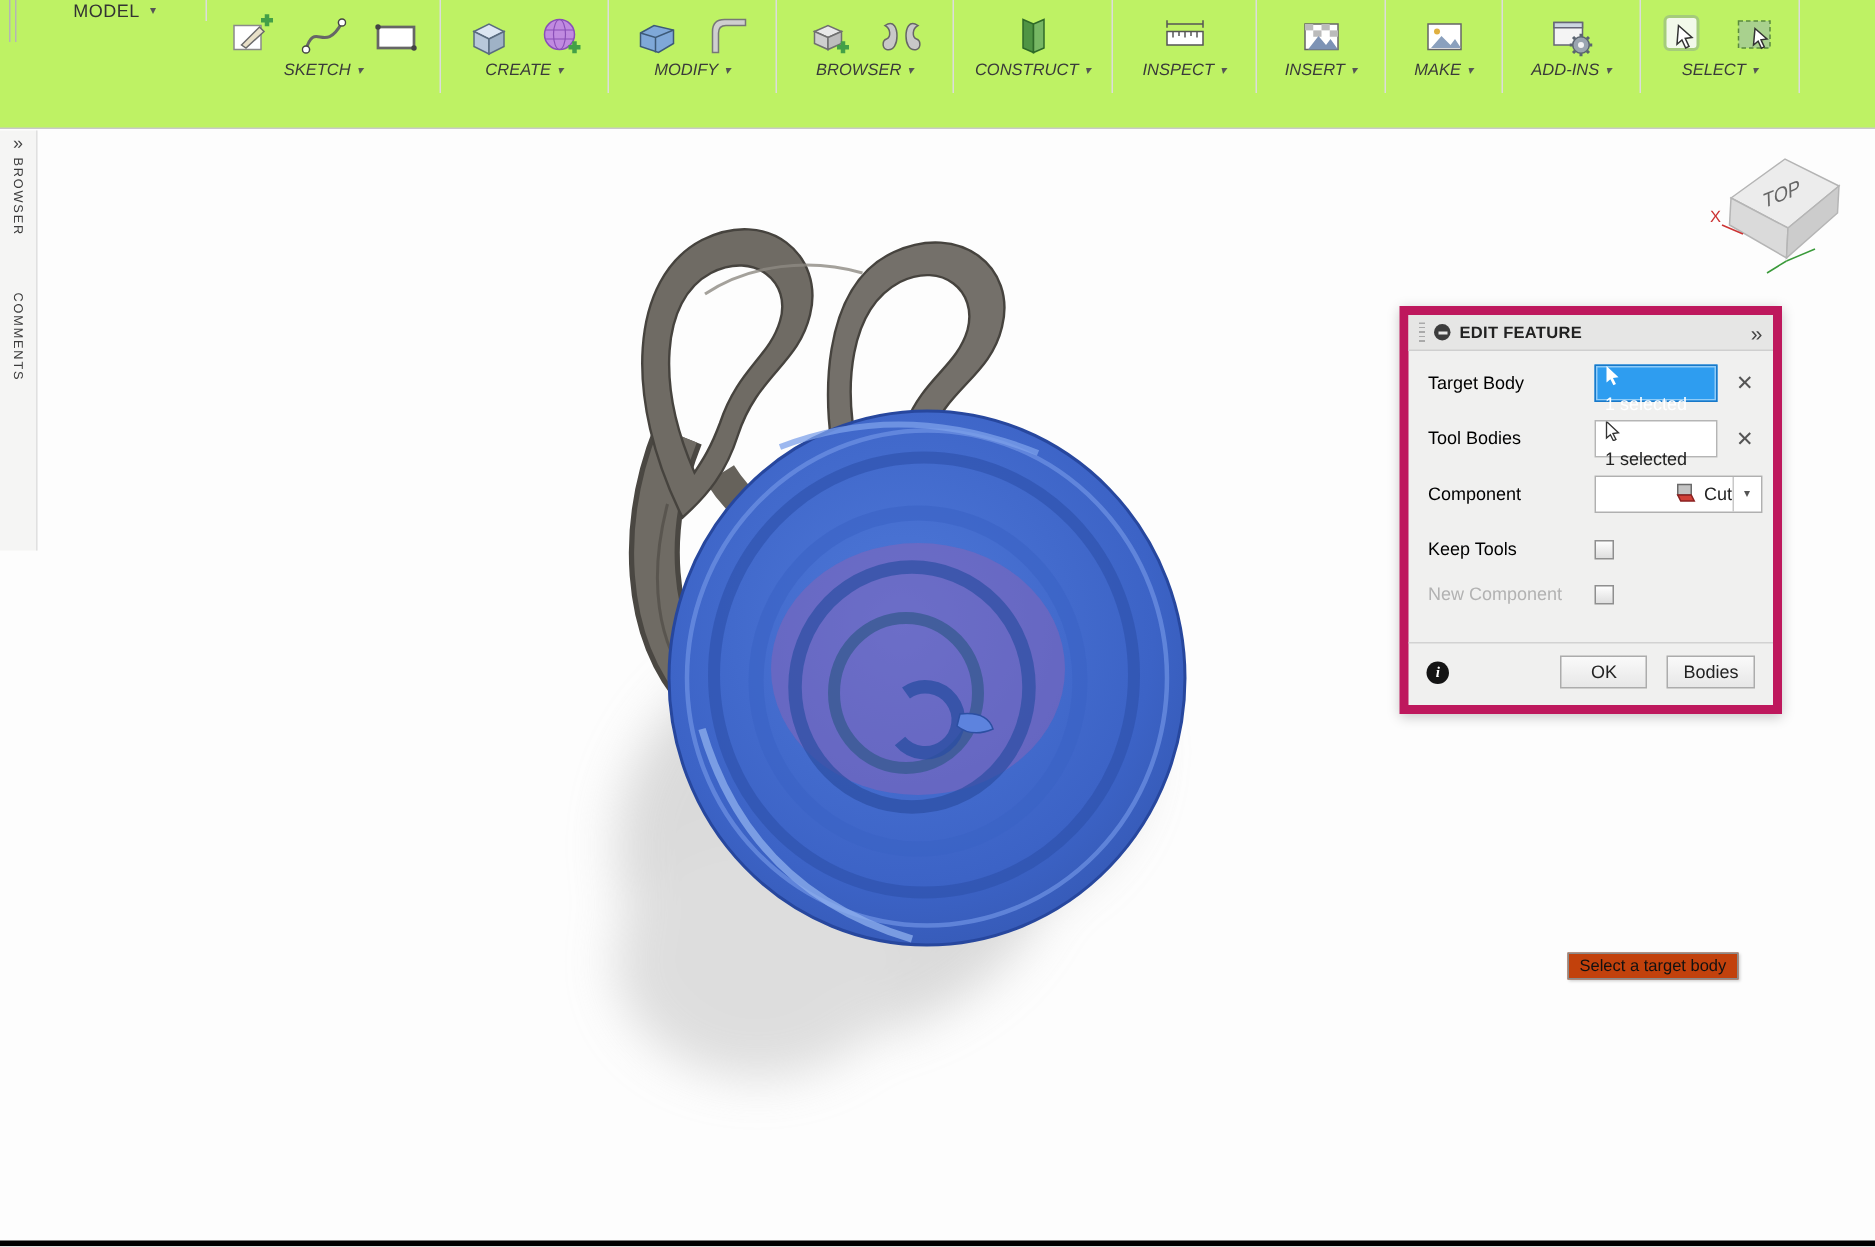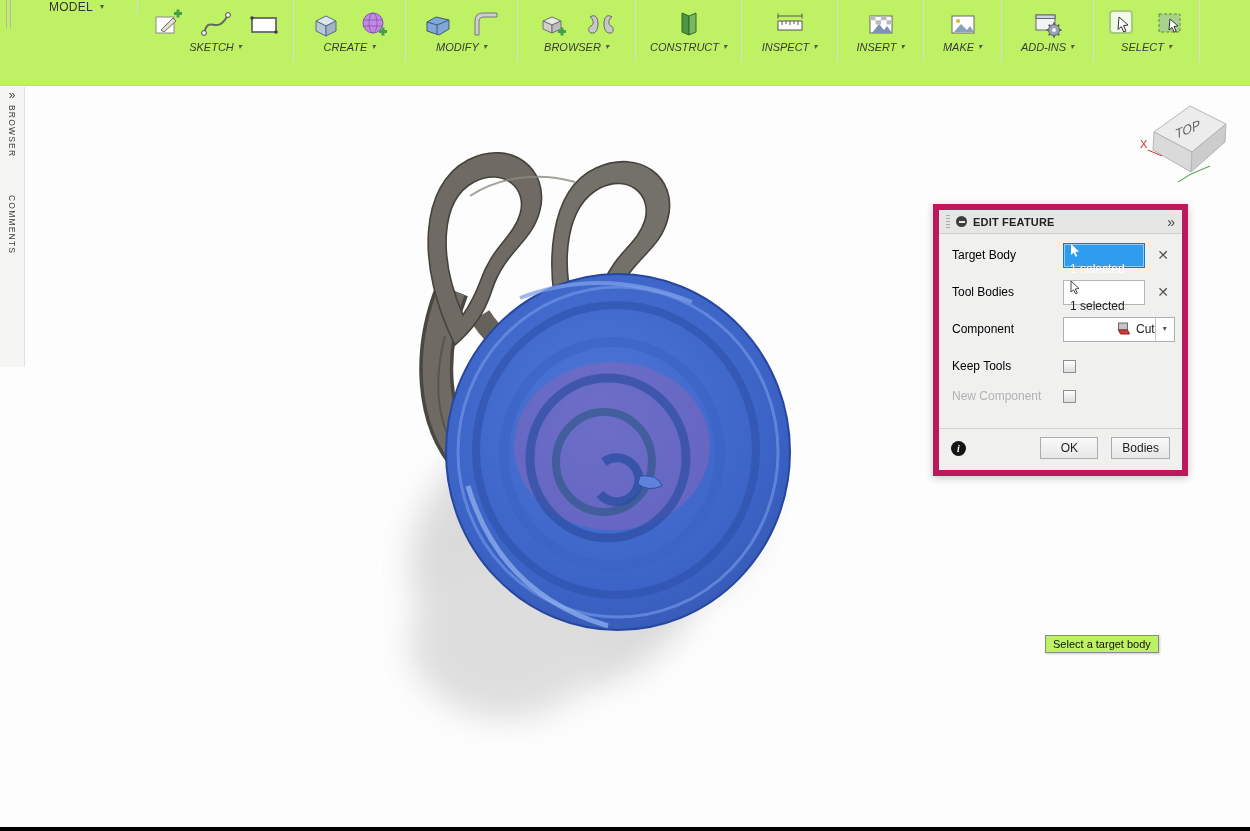--- a/index.html
+++ b/index.html
@@ -72,21 +72,21 @@
     padding:8px 12px 11px; gap:13px; }
   .info-icon { width:15px; height:15px; border-radius:50%; background:#141414; color:#fff;
     font-size:10px; font-weight:bold; font-style:italic; font-family:"Liberation Serif", serif;
     display:flex; align-items:center; justify-content:center; cursor:pointer; }
   .btn { min-width:58px; height:22px; background:linear-gradient(#fafafa,#e7e7e7);
     border:1px solid #acacac; font-size:12px; color:#222; display:flex; align-items:center;
     justify-content:center; cursor:pointer; padding:5px 10px; }
   .btn-ok { margin-left:auto; }
 
   
-  .tooltip { position:absolute; left:1045px; top:635px; background:#bef264; border:1px solid #8a8a8a;
+  .tooltip { position:absolute; left:1045px; top:635px; background:#c2410c; border:1px solid #8a8a8a;
     padding:2px 7px; font-size:11px; color:#111; box-shadow:1px 1px 2px rgba(0,0,0,.2); white-space:nowrap; }
 
   
   .bottom-bar { position:absolute; left:0; bottom:0; width:1250px; height:4px; background:#000; }
 </style>
 </head>
 <body>
 
 <div class="app">
 

